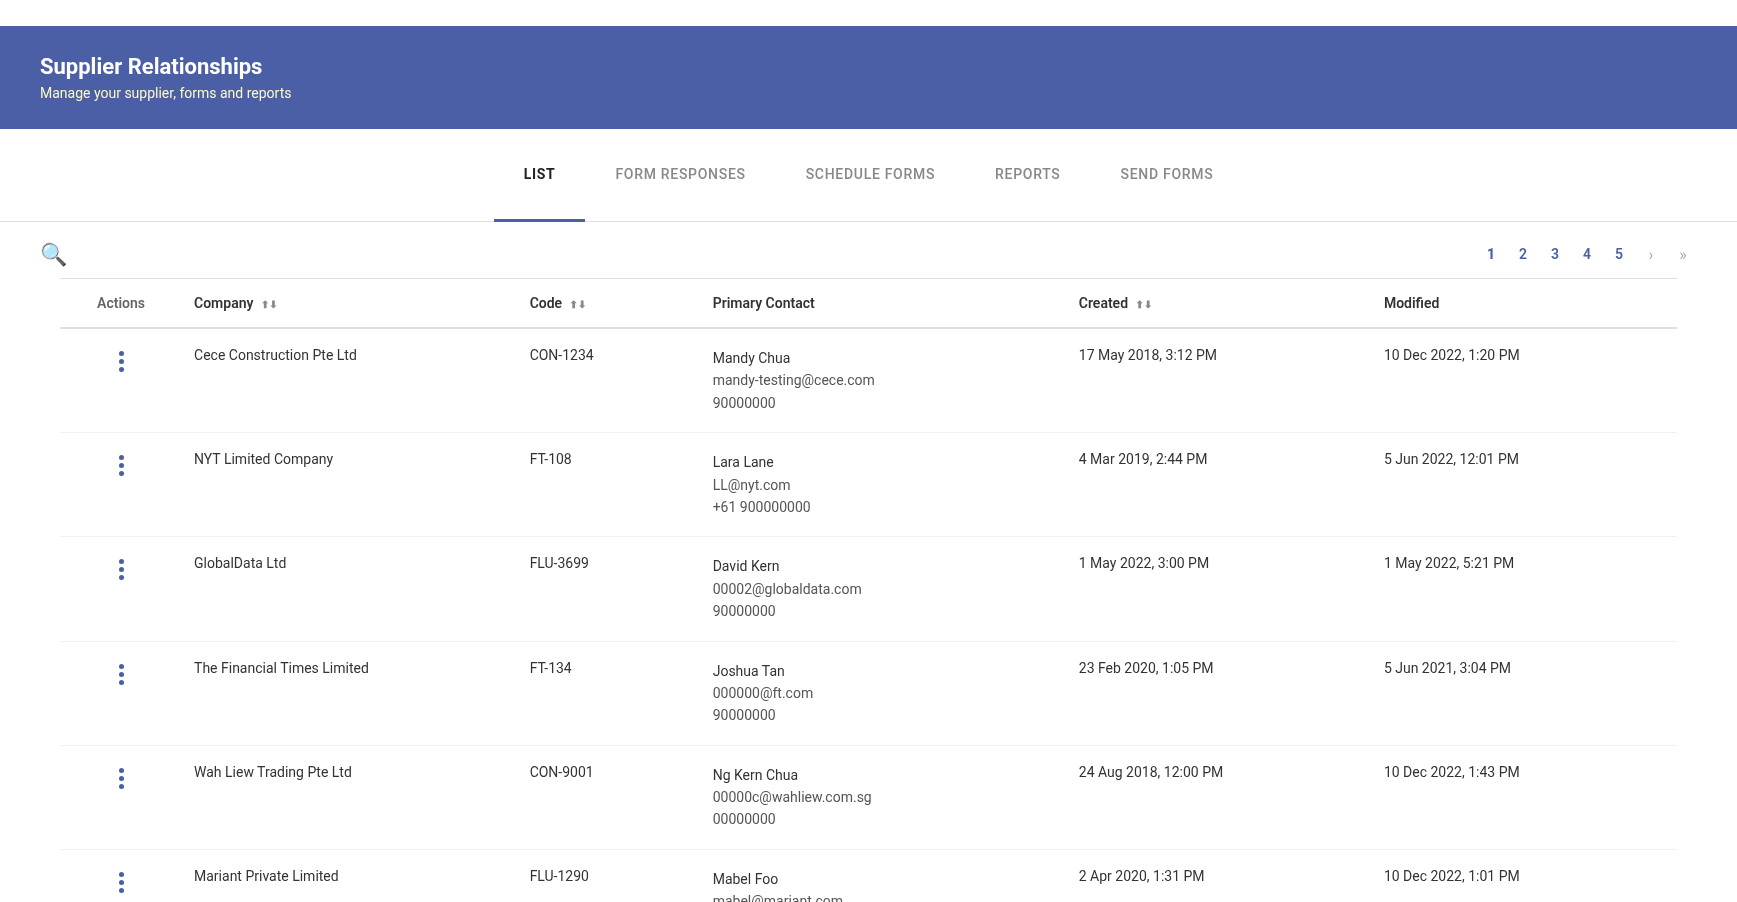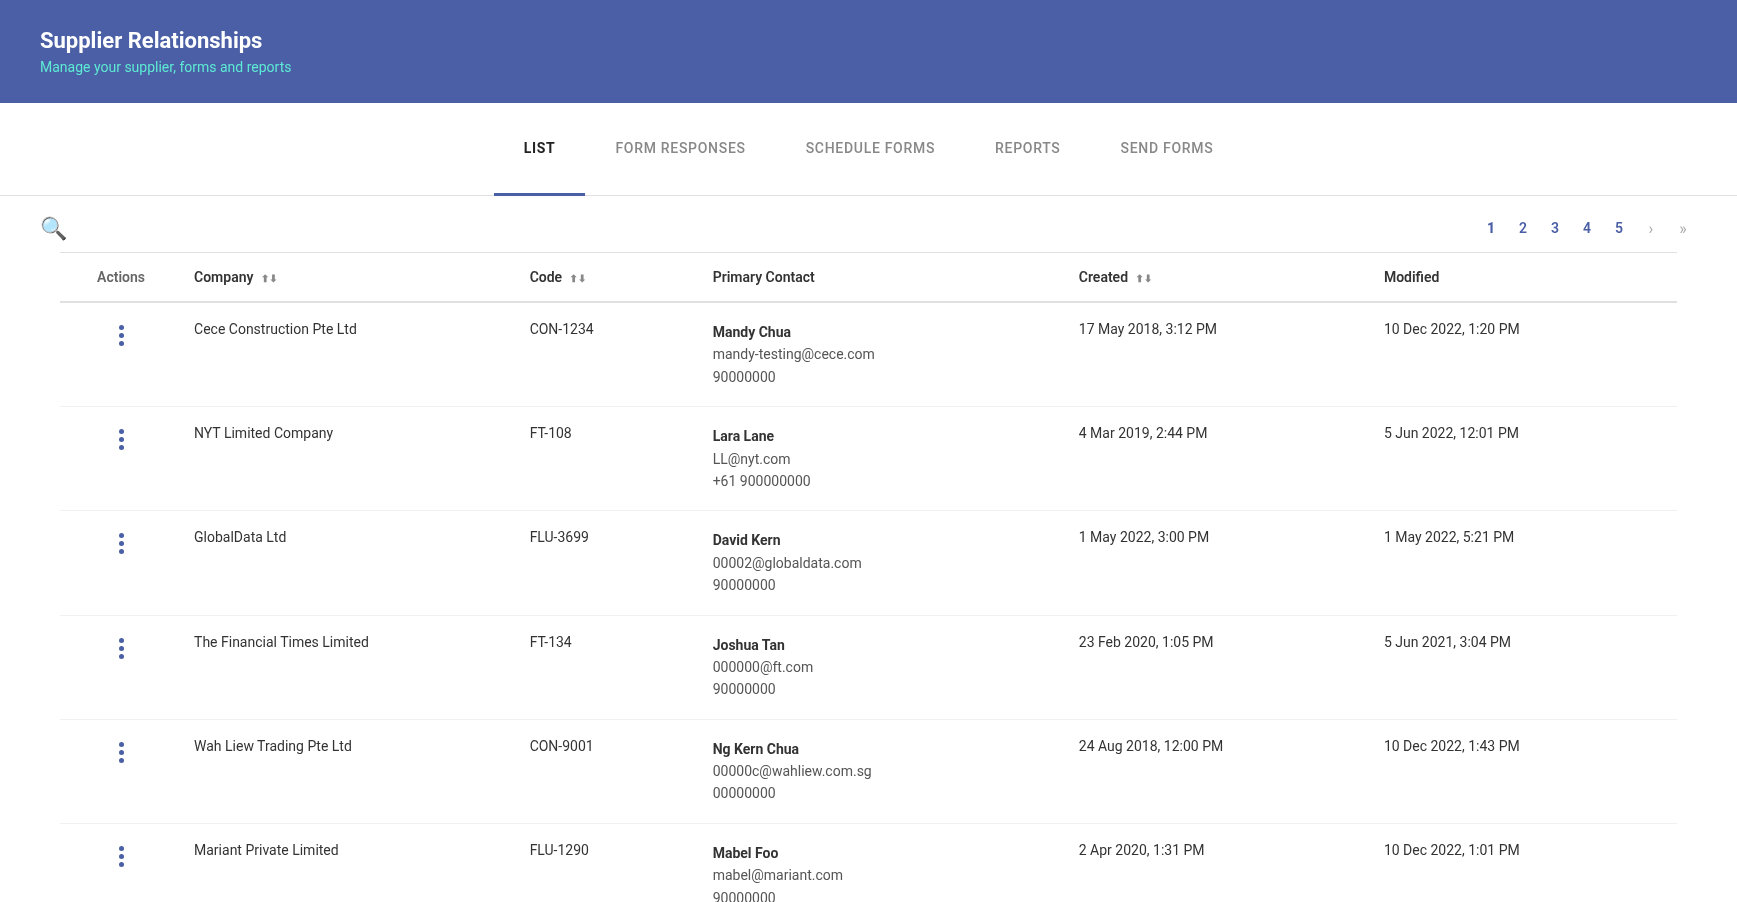--- a/index.html
+++ b/index.html
@@ -2,28 +2,29 @@
 <html><head>
   <meta charset="utf-8">
   <style>
     * { box-sizing: border-box; margin: 0; padding: 0; }
     body { font-family: -apple-system, BlinkMacSystemFont, 'Segoe UI', Roboto, sans-serif; background: #fff; color: #333; }
 
     
     .header {
       background: #4a5fa5;
       padding: 28px 40px 28px 40px;
+      margin-top: 26px;
     }
     .header-title {
       color: #fff;
       font-size: 22px;
       font-weight: 700;
     }
     .header-subtitle {
-      color: #5eead4;
+      color: #fef9c3;
       font-size: 14px;
       margin-top: 6px;
     }
 
     
     .nav-tabs {
       display: flex;
       justify-content: center;
       border-bottom: 1px solid #e0e0e0;
       background: #fff;
@@ -139,21 +140,21 @@
       height: 5px;
       border-radius: 50%;
       background: #4a5fa5;
     }
     .contact-info {
       line-height: 1.6;
       color: #555;
     }
     .contact-name {
       color: #333;
-      font-weight: 700;
+      font-weight: 400;
     }
     .th-actions {
       color: #666;
       font-weight: 600;
     }
   </style>
 </head>
 <body>
 
 <div class="header">

